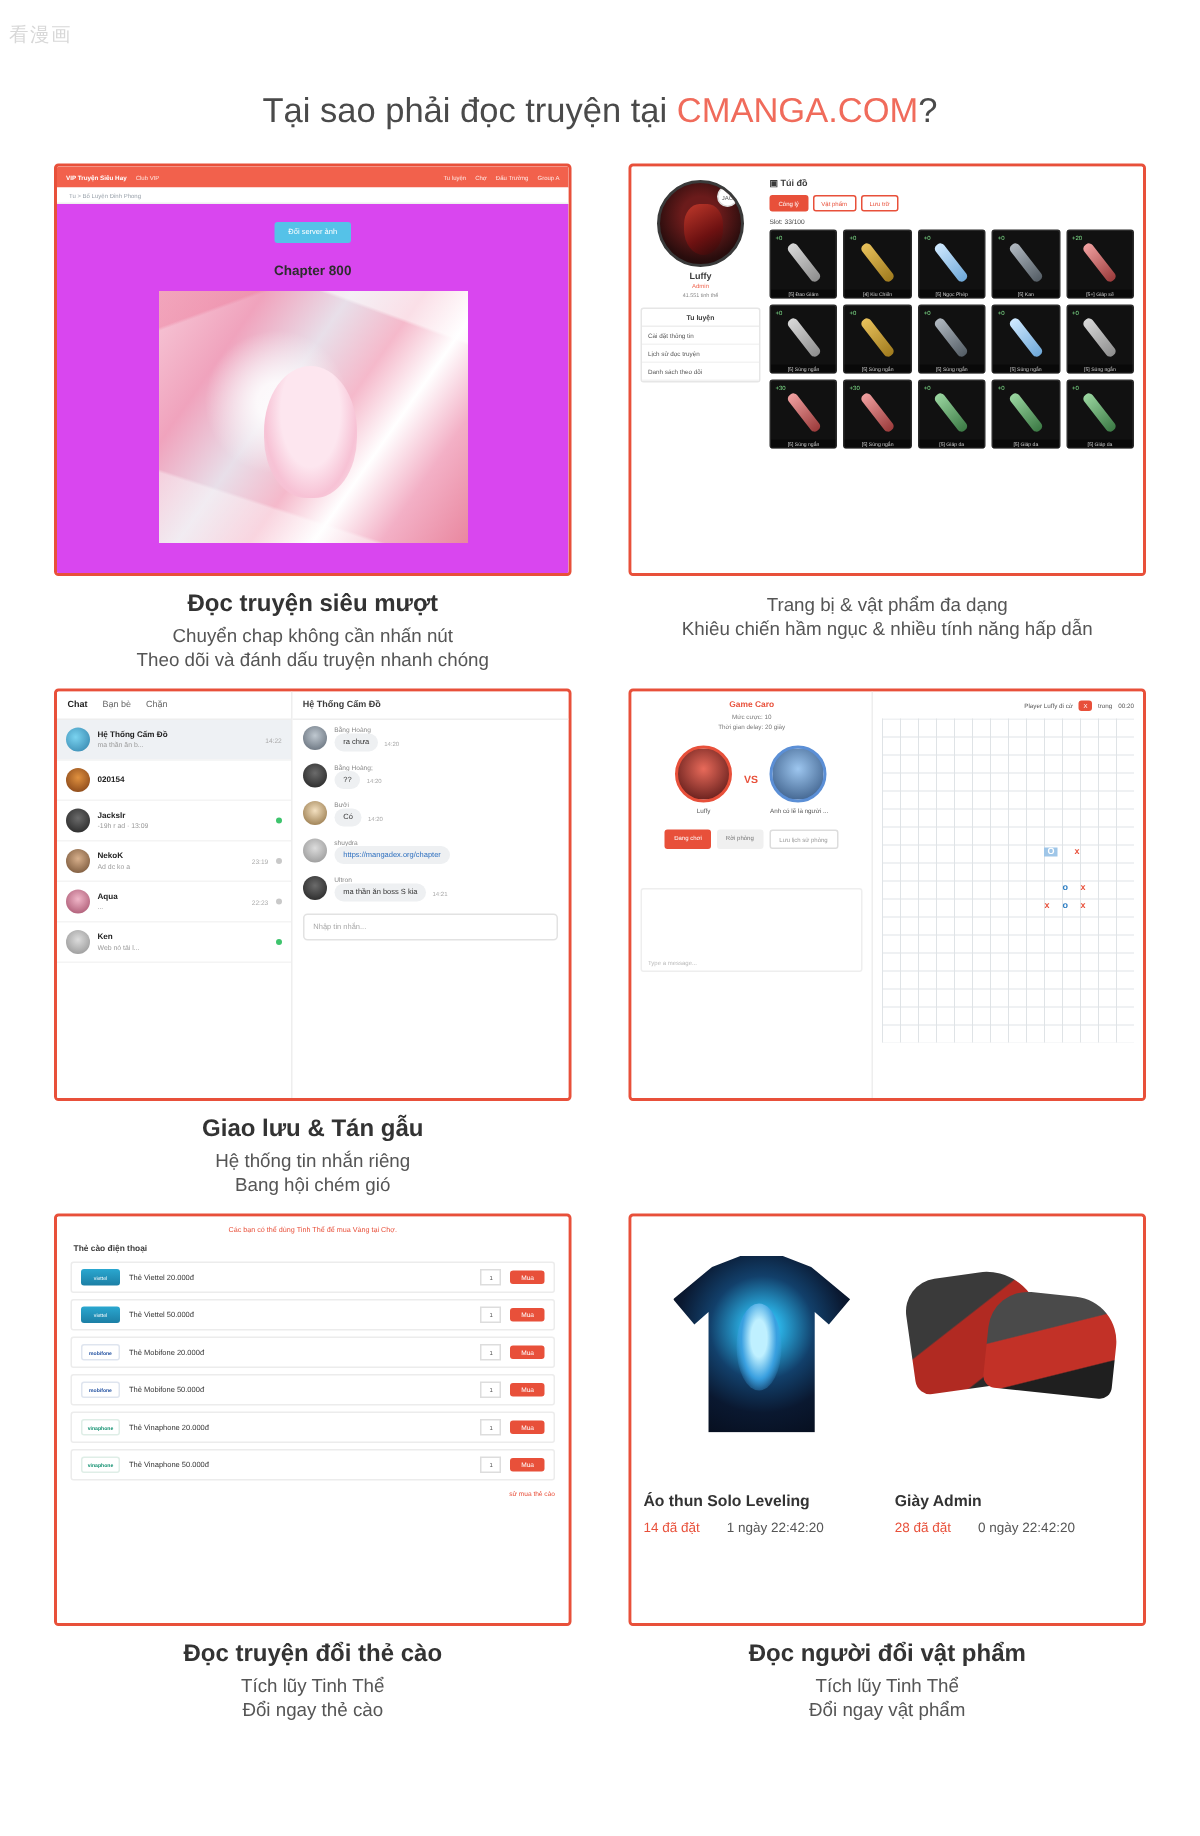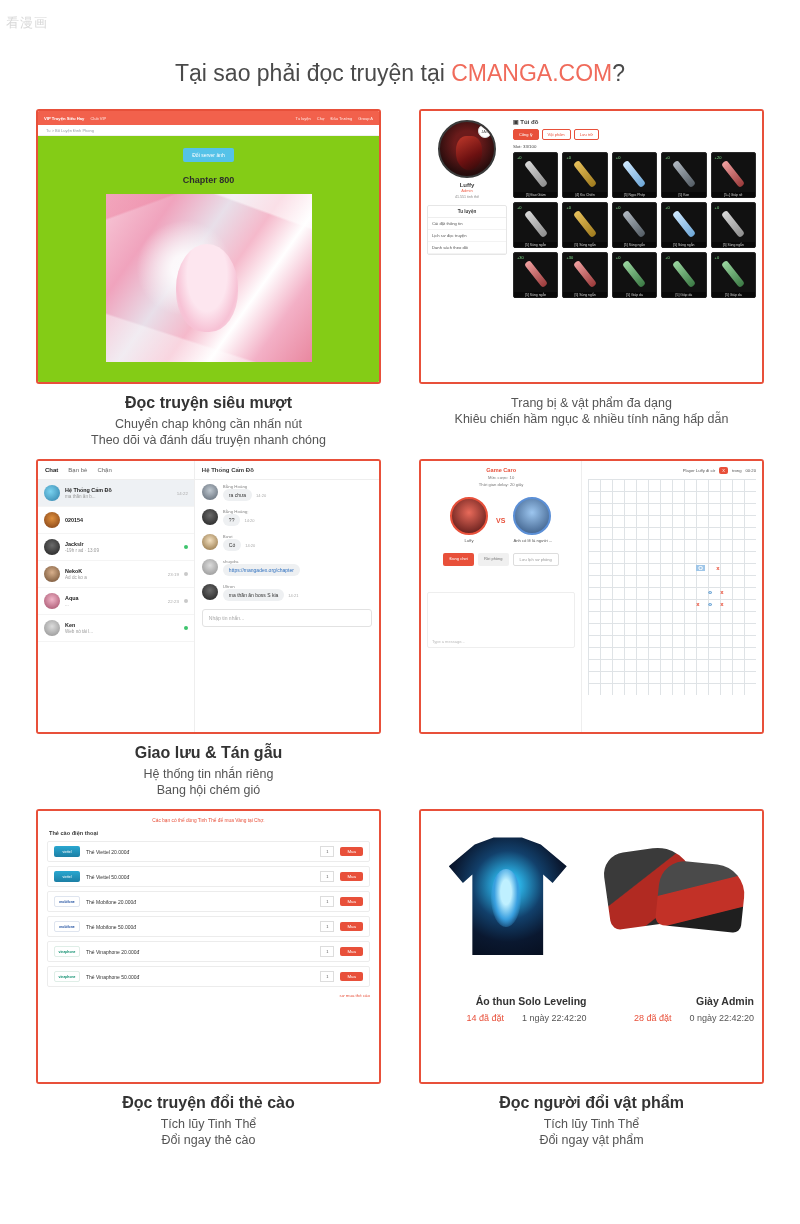--- a/index.html
+++ b/index.html
@@ -45,21 +45,21 @@
   .cap { text-align:center; margin-top:10px; }
   .cap h3 { margin:0 0 5px 0; font-size:16px; font-weight:700; color:#333; }
   .cap p { margin:2px 0; font-size:12.5px; color:#555; }
 
   
   .rd-top { background:#f2614c; height:14px; display:flex; align-items:center; padding:0 6px; gap:6px; }
   .rd-logo { color:#fff; font-size:4.2px; font-weight:700; }
   .rd-nav { color:#ffe4df; font-size:4px; }
   .rd-right { margin-left:auto; display:flex; gap:6px; color:#ffe9e5; font-size:4px; }
   .rd-crumb { background:#fff; height:11px; display:flex; align-items:center; padding:0 8px; font-size:4px; color:#9aa2ab; border-bottom:1px solid #f0f0f0;}
-  .rd-body { background:#84cc16; height:calc(100% - 25px); padding-top:12px; }
+  .rd-body { background:#d946ef; height:calc(100% - 25px); padding-top:12px; }
   .rd-btn { display:block; margin:0 auto; background:#55c2e8; color:#fff; font-size:5px; padding:4px 9px; border-radius:2px; text-align:center; width:fit-content; }
   .rd-chap { text-align:center; font-size:9px; font-weight:700; margin-top:13px; color:#2d2d2d; }
   .rd-img {
     margin:9px auto 0; width:206px; height:168px;
     background:
       radial-gradient(circle at 38% 44%, rgba(255,255,255,.85) 0 8%, rgba(255,255,255,0) 30%),
       linear-gradient(125deg,#f7c9d8 0%, #f0a3bd 22%, #e8dfe9 40%, #f5b9cb 55%, #ffffff 68%, #f3b0c6 82%, #e9879f 100%);
     position:relative; overflow:hidden;
   }
   .rd-img:before {
@@ -177,21 +177,21 @@
   .lg-mobi { background:#fff; color:#1f4fa0; border:1px solid #dfe5ef; font-weight:700;}
   .lg-vina { background:#fff; color:#0e8f6e; border:1px solid #dfeee7; font-weight:700;}
   .sh-name { flex:1; font-size:5px; color:#333; }
   .qty { width:14px; height:11px; border:1px solid #ddd; font-size:4px; display:flex; align-items:center; justify-content:center; color:#555;}
   .buy { background:#e8503a; color:#fff; font-size:4.4px; padding:2px 7px; border-radius:2px;}
   .sh-foot { text-align:right; font-size:4.4px; color:#e8503a; margin-top:6px;}
 
   
   .it { height:100%; background:#fff; display:flex; flex-direction:column; padding:10px 8px 6px;}
   .it-row { display:flex; gap:10px; flex:1; }
-  .it-col { flex:1; display:flex; flex-direction:column; align-items:flex-end;}
+  .it-col { flex:1; display:flex; flex-direction:column; align-items:flex-start;}
   .it-img { width:100%; height:170px; position:relative; }
   .shirt {
     width:118px; height:120px; margin:14px auto 0; position:relative;
     background:radial-gradient(circle at 50% 42%, #2bb4e8 0 12%, #12406b 38%, #0a1830 62%, #050a16 100%);
     clip-path: polygon(22% 8%, 38% 2%, 62% 2%, 78% 8%, 100% 26%, 88% 40%, 80% 33%, 80% 100%, 20% 100%, 20% 33%, 12% 40%, 0% 26%);
   }
   .shirt:after { content:""; position:absolute; left:36%; top:28%; width:30px; height:58px;
     background:radial-gradient(ellipse at 50% 40%, #bff0ff 0 25%, #3aa0e0 55%, rgba(0,0,0,0) 78%); border-radius:50%;}
   .shoe { width:150px; height:110px; margin:22px auto 0; position:relative;}
   .shoe:before { content:""; position:absolute; left:6px; top:6px; width:88px; height:76px;

